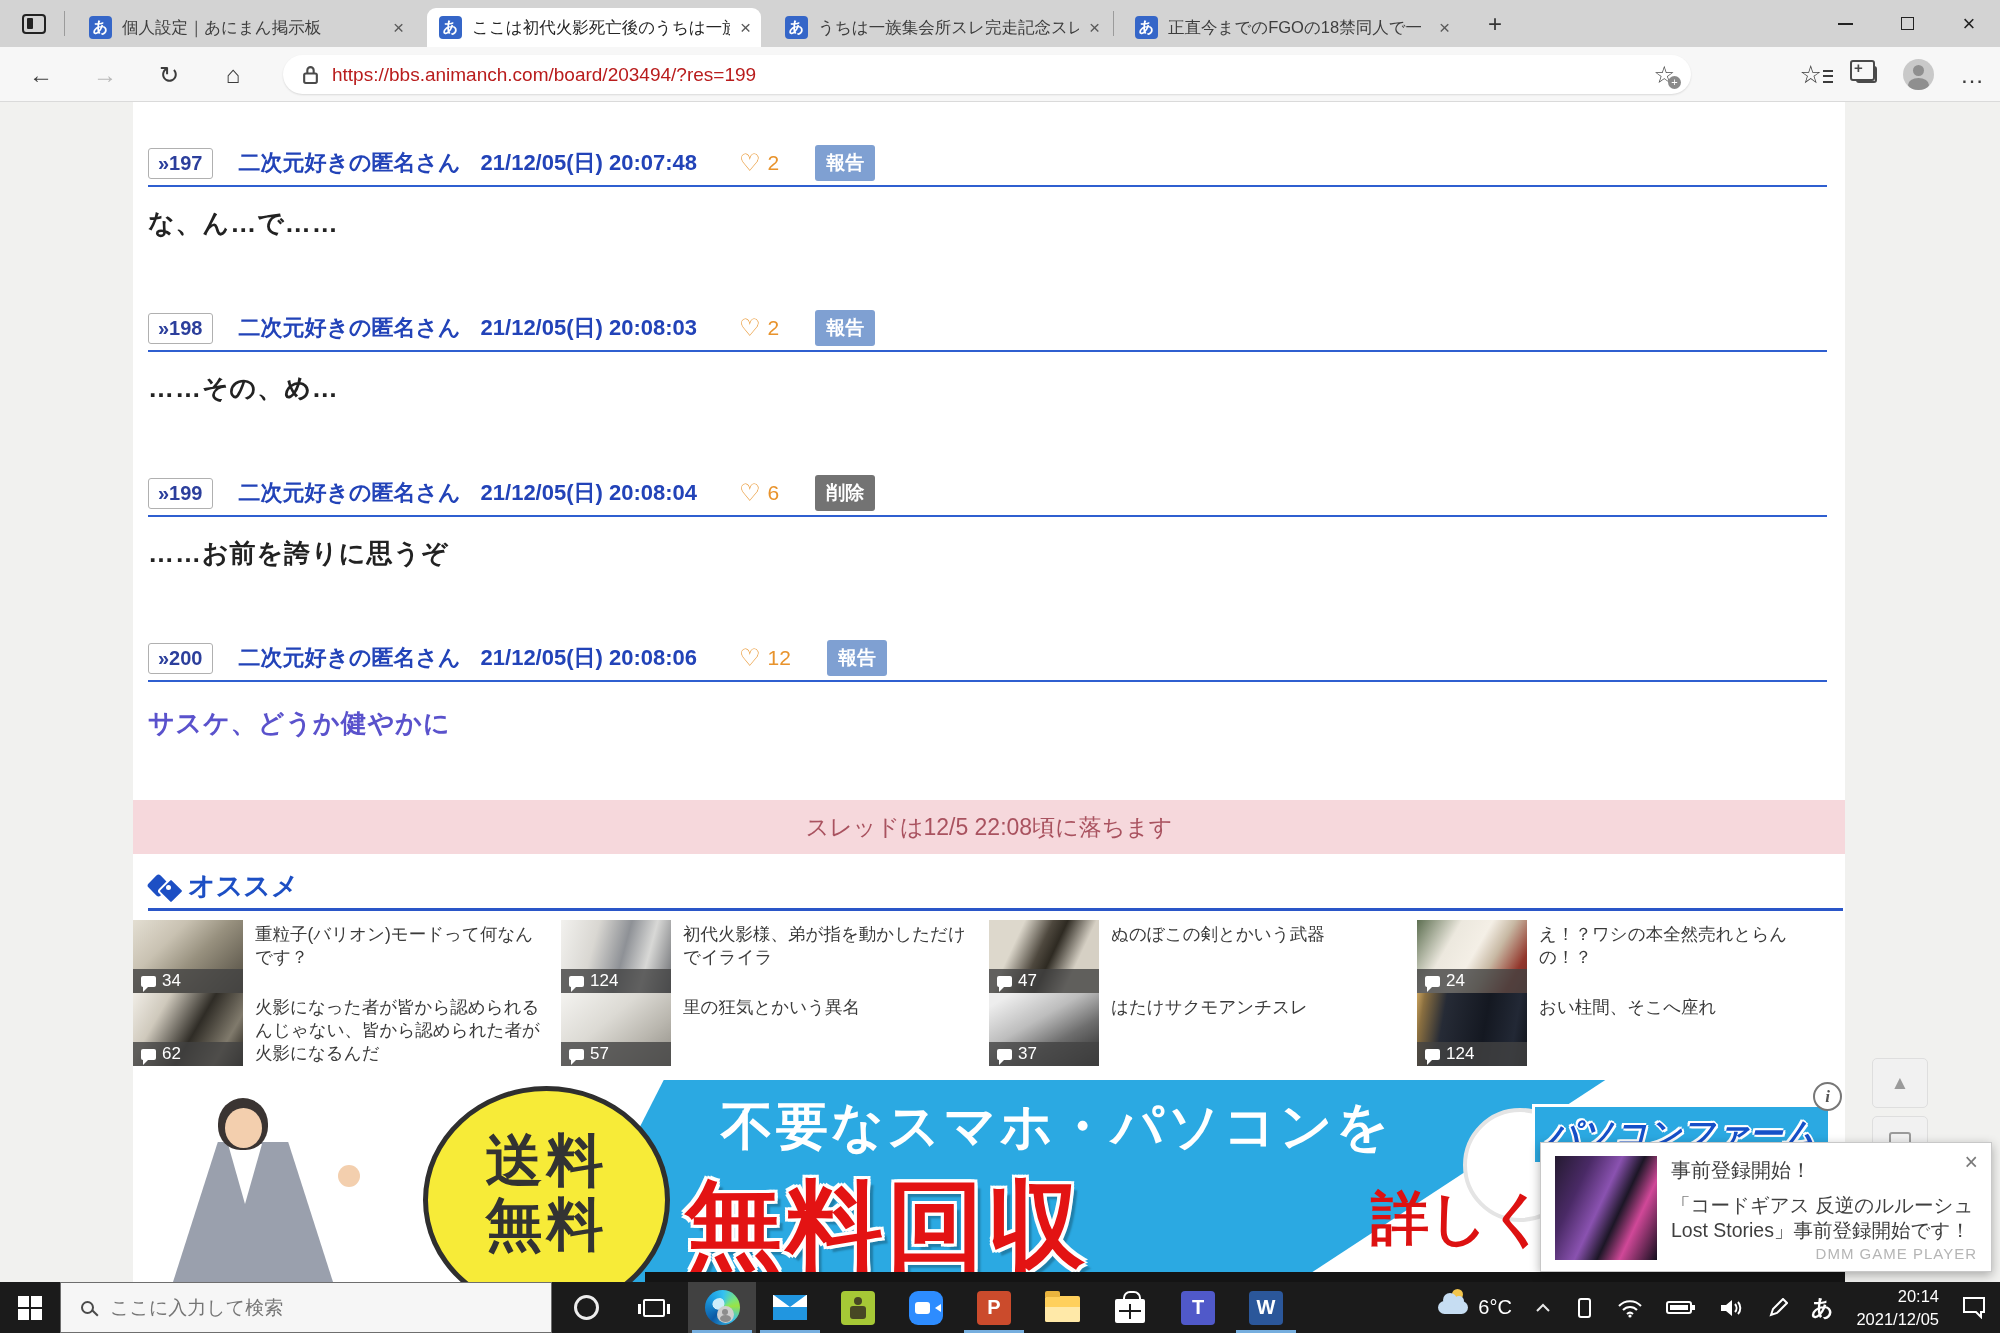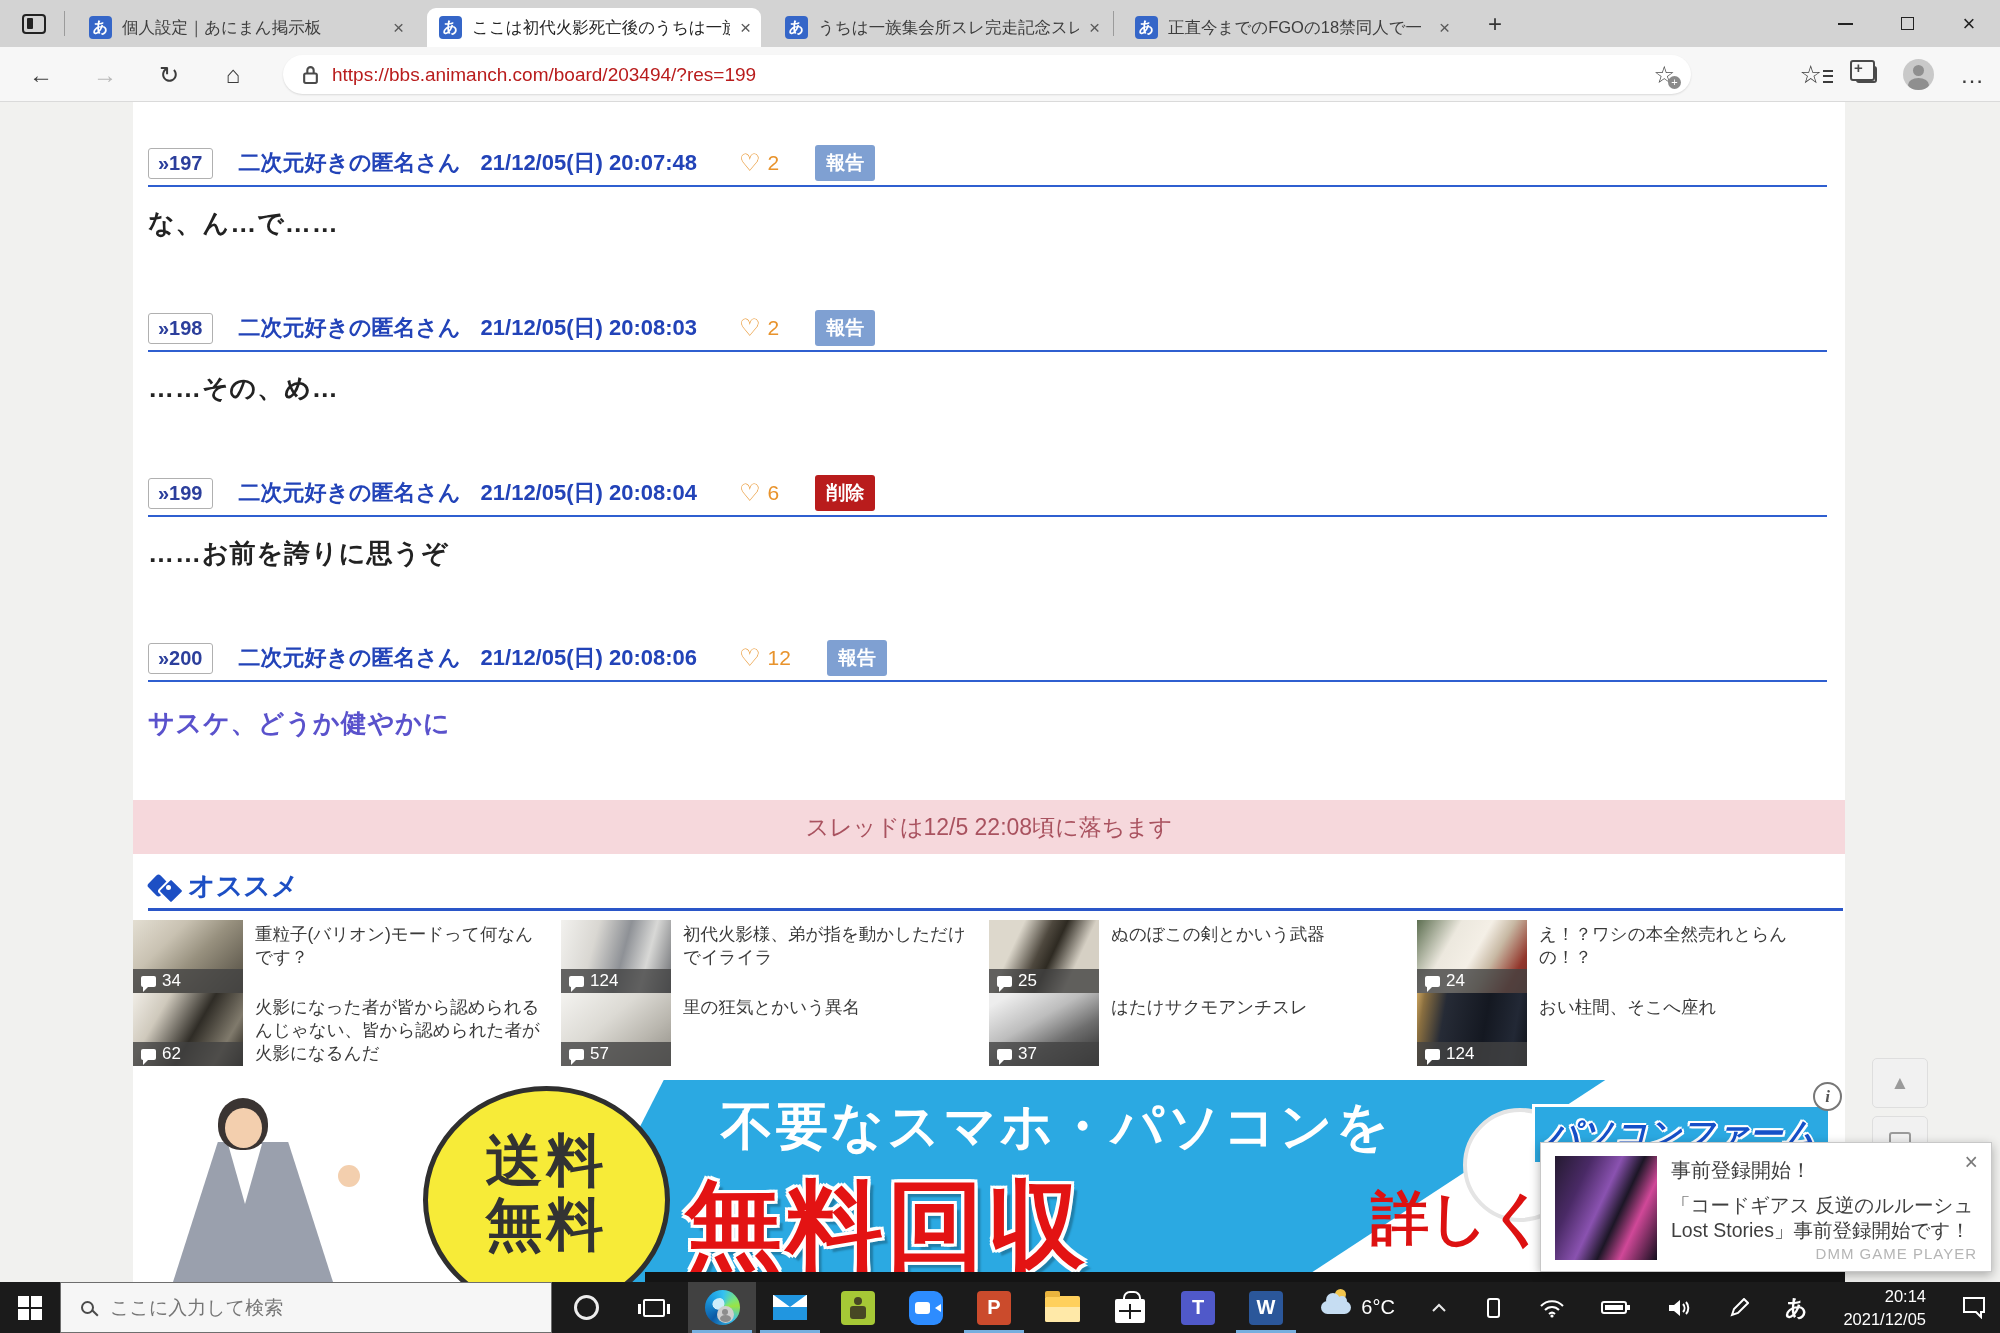--- a/index.html
+++ b/index.html
@@ -50,21 +50,21 @@
   .post { position:absolute; left:15px; width:1697px; }
   .p1 { top:43px; } .p2 { top:208px; } .p3 { top:373px; } .p4 { top:538px; }
   .post-header { display:flex; align-items:center; height:36px; }
   .post-num { border:1px solid #b0b0b0; border-radius:3px; background:#fff; padding:3px 9px; font-size:20px; font-weight:bold; color:#2c3f9c; }
   .post-name { margin-left:26px; font-size:22px; font-weight:bold; color:#2243b8; }
   .post-time { margin-left:20px; font-size:22px; font-weight:bold; color:#2243b8; }
   .post-like { margin-left:42px; display:flex; align-items:center; gap:7px; color:#e8932c; }
   .heart { font-size:24px; line-height:1; }
   .like-count { font-size:21px; }
   .post-action { margin-left:36px; font-size:19px; font-weight:bold; color:#fff; background:#7fa0d2; border-radius:3px; padding:5px 11px; }
-  .post-action.delete { background:#b91c1c; }
+  .post-action.delete { background:#737373; }
   .post-rule { margin-top:4px; width:1679px; border-bottom:2.5px solid #2f5fd0; }
   .post-body { margin-top:19px; font-size:26px; font-weight:bold; color:#222; letter-spacing:1px; }
   .post-body.linkish { color:#5a52cc;margin-top:24px; }
 
   .notice { position:absolute; left:0; top:698px; width:1712px; height:54px; background:#f6d8dc; color:#a9525f; font-size:23px; display:flex; align-items:center; justify-content:center; }
 
   .rec-head { position:absolute; left:15px; top:766px; display:flex; align-items:center; }
   .tag-ico { width:26px; height:26px; position:relative; margin-right:14px; }
   .tag-ico::before { content:""; position:absolute; left:2px; top:4px; width:17px; height:17px; background:#1d4fc4; transform:rotate(45deg); border-radius:3px; }
   .tag-ico::after { content:""; position:absolute; left:13px; top:8px; width:16px; height:16px; background:#1d4fc4; transform:rotate(45deg); border-radius:3px; box-shadow:inset 0 0 0 20px #1d4fc4; border:2px solid #fff; }
@@ -160,21 +160,21 @@
   .ic-ppt { background:#cb4b2c; }
   .ic-teams { background:#5059c9; }
   .ic-word { background:#2b579a; }
   .ic-folder { width:35px; height:26px; background:#ffd05c; border-radius:2px; position:relative; margin-top:3px; }
   .ic-folder::before { content:""; position:absolute; left:0; top:-5px; width:15px; height:6px; background:#eab43e; border-radius:2px 2px 0 0; }
   .ic-folder::after { content:""; position:absolute; left:0; bottom:0; width:35px; height:15px; background:#ffe9a8; border-radius:0 0 2px 2px; }
   .ic-store { width:30px; height:24px; background:#fff; border-radius:2px; position:relative; margin-top:6px; }
   .ic-store::before { content:""; position:absolute; left:8px; top:-8px; width:14px; height:10px; border:2.5px solid #fff; border-bottom:none; border-radius:7px 7px 0 0; }
   .ic-store::after { content:""; position:absolute; left:4px; top:5px; width:22px; height:15px;
       background:linear-gradient(#1b1b1b,#1b1b1b) center/2px 100% no-repeat, linear-gradient(#1b1b1b,#1b1b1b) center/100% 2px no-repeat; }
-  .tray { margin-left:auto; display:flex; align-items:center; gap:36px; padding-right:14px; }
+  .tray { margin-left:auto; display:flex; align-items:center; gap:23px; padding-right:14px; }
   .weather { display:flex; align-items:center; gap:10px; }
   .cloud { position:relative; width:30px; height:13px; background:#c6ddf2; border-radius:8px; }
   .cloud::before { content:""; position:absolute; left:5px; top:-8px; width:14px; height:14px; border-radius:50%; background:#c6ddf2; }
   .cloud::after { content:""; position:absolute; left:16px; top:-5px; width:10px; height:10px; border-radius:50%; background:#c6ddf2; }
   .moon { position:absolute; left:14px; top:-12px; width:11px; height:11px; border-radius:50%; background:#f2c54d; box-shadow:-2px 2px 0 0 transparent; z-index:-1; }
   .w-temp { color:#fff; font-size:20px; }
   .ime { color:#fff; font-size:22px; font-weight:bold; }
   .clock { color:#fff; font-size:16.5px; text-align:right; line-height:1.35; }
   .tray-svg { display:flex; align-items:center; }
 </style>
@@ -332,21 +332,21 @@
             <span class="bub"></span>
             <span class="rec-count">124</span>
           </span>
         </span>
         <span class="rec-label">初代火影様、弟が指を動かしただけでイライラ</span>
       </div>
       <div class="rec-item">
         <span class="rec-thumb t3">
           <span class="rec-badge">
             <span class="bub"></span>
-            <span class="rec-count">25</span>
+            <span class="rec-count">47</span>
           </span>
         </span>
         <span class="rec-label">ぬのぼこの剣とかいう武器</span>
       </div>
       <div class="rec-item">
         <span class="rec-thumb t4">
           <span class="rec-badge">
             <span class="bub"></span>
             <span class="rec-count">24</span>
           </span>

